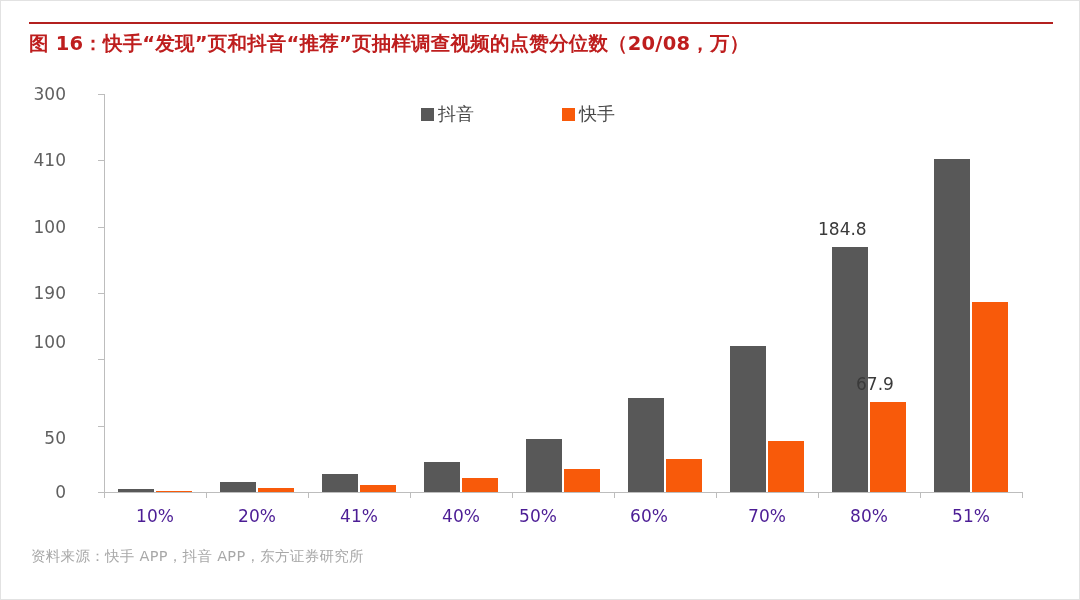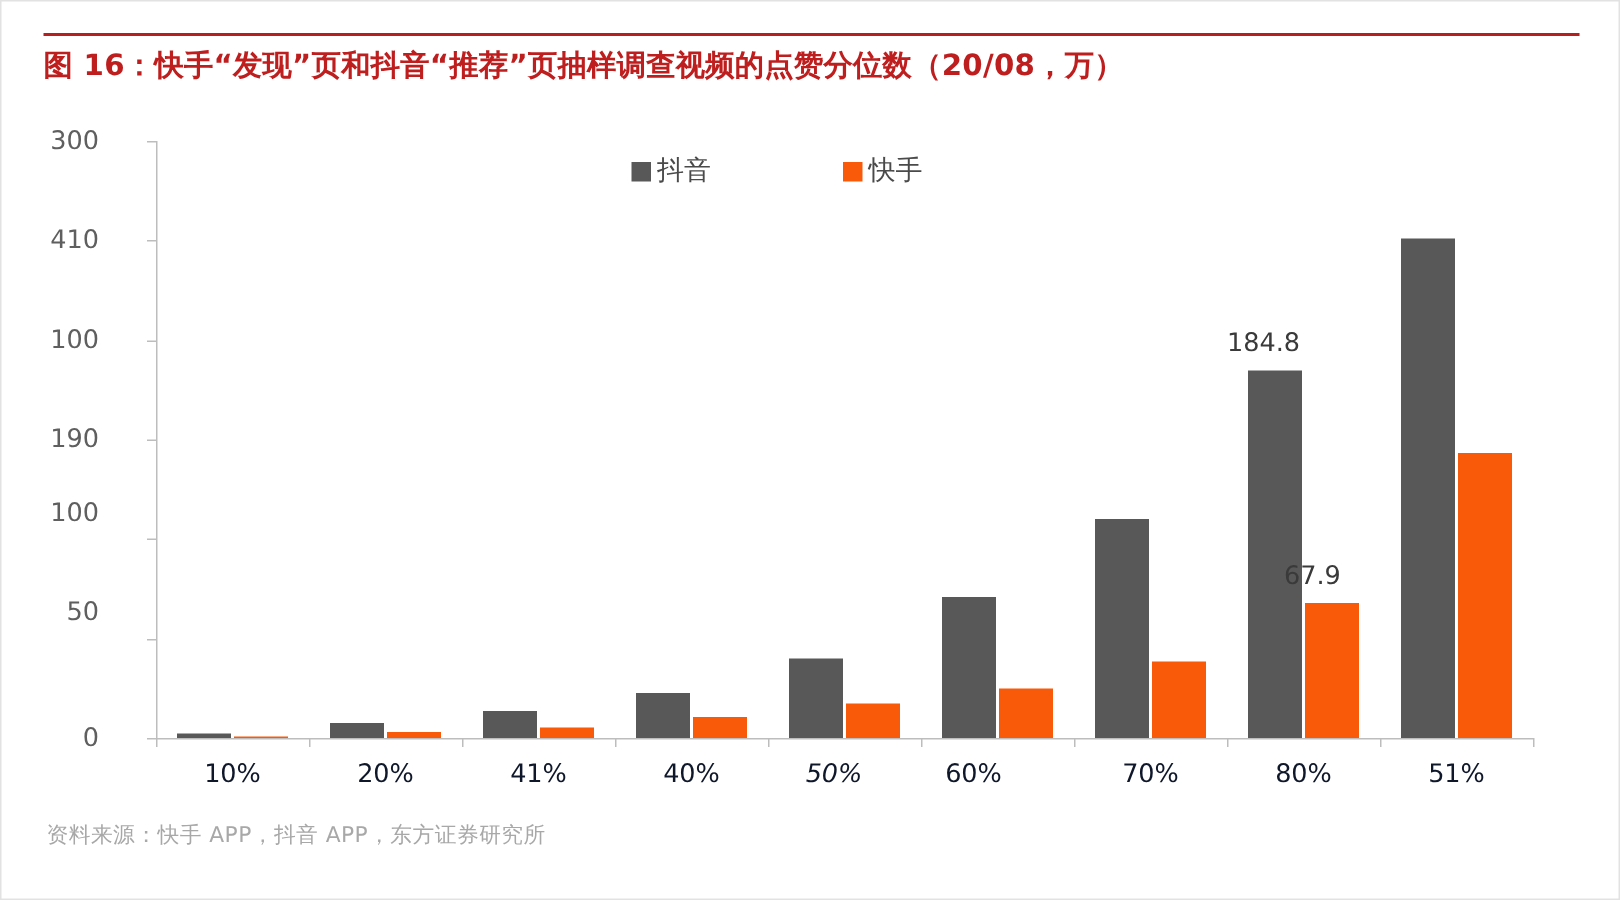--- a/index.html
+++ b/index.html
@@ -98,21 +98,21 @@
     background: #bdbdbd;
   }
 
   .x-label {
     position: absolute;
     top: 507px;
     width: 102px;
     text-align: center;
     font-family: "DejaVu Sans", "Liberation Sans", sans-serif;
     font-size: 17px;
-    color: #0f172a;
+    color: #4c1d95;
     line-height: 1;
   }
 
   
   .bar {
     position: absolute;
     bottom: 109px; 
   }
 
   .bar.series-0 { background: #585858; }
@@ -183,21 +183,21 @@
         <div class="y-tick" style="top: 491px;"></div>
         <div class="y-tick" style="top: 424.667px;"></div>
         <div class="y-tick" style="top: 358.333px;"></div>
         <div class="y-tick" style="top: 292px;"></div>
         <div class="y-tick" style="top: 225.667px;"></div>
         <div class="y-tick" style="top: 159.333px;"></div>
         <div class="y-tick" style="top: 93px;"></div>
       </div>
     <div id="y-labels">
         <div class="y-label" style="top: 483px;">0</div>
-        <div class="y-label" style="top: 399px;">50</div>
+        <div class="y-label" style="top: 429px;">50</div>
         <div class="y-label" style="top: 333px;">100</div>
         <div class="y-label" style="top: 284px;">190</div>
         <div class="y-label" style="top: 217.667px;">100</div>
         <div class="y-label" style="top: 151.333px;">410</div>
         <div class="y-label" style="top: 85px;">300</div>
       </div>
     <div id="x-ticks">
         <div class="x-tick" style="left: 103px;"></div>
         <div class="x-tick" style="left: 205px;"></div>
         <div class="x-tick" style="left: 307px;"></div>
@@ -207,21 +207,21 @@
         <div class="x-tick" style="left: 715px;"></div>
         <div class="x-tick" style="left: 817px;"></div>
         <div class="x-tick" style="left: 919px;"></div>
         <div class="x-tick" style="left: 1021px;"></div>
       </div>
     <div id="x-labels">
         <div class="x-label" style="left: 103px;">10%</div>
         <div class="x-label" style="left: 205px;">20%</div>
         <div class="x-label" style="left: 307px;">41%</div>
         <div class="x-label" style="left: 409px;">40%</div>
-        <div class="x-label" style="left: 504px; font-style: italic;">50%</div>
+        <div class="x-label" style="left: 486px;">50%</div>
         <div class="x-label" style="left: 597px;">60%</div>
         <div class="x-label" style="left: 715px;">70%</div>
         <div class="x-label" style="left: 817px;">80%</div>
         <div class="x-label" style="left: 919px;">51%</div>
       </div>
     <div id="bars">
         <div class="bar series-0" style="left: 117px; width: 36px; height: 3.31667px;"></div>
         <div class="bar series-0" style="left: 219px; width: 36px; height: 9.95px;"></div>
         <div class="bar series-0" style="left: 321px; width: 36px; height: 17.91px;"></div>
         <div class="bar series-0" style="left: 423px; width: 36px; height: 30.5133px;"></div>

